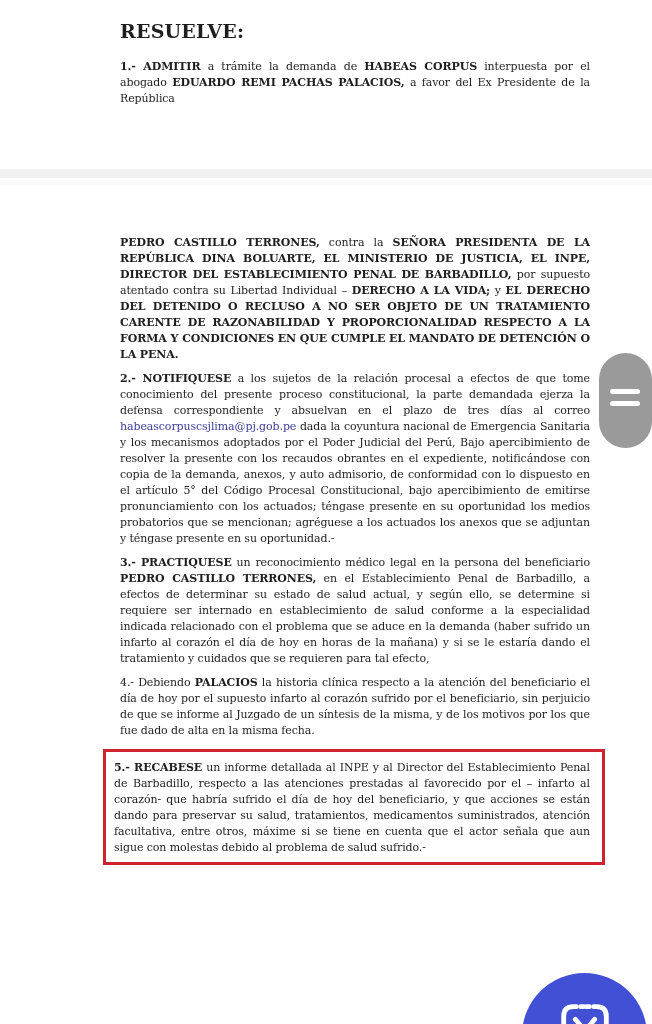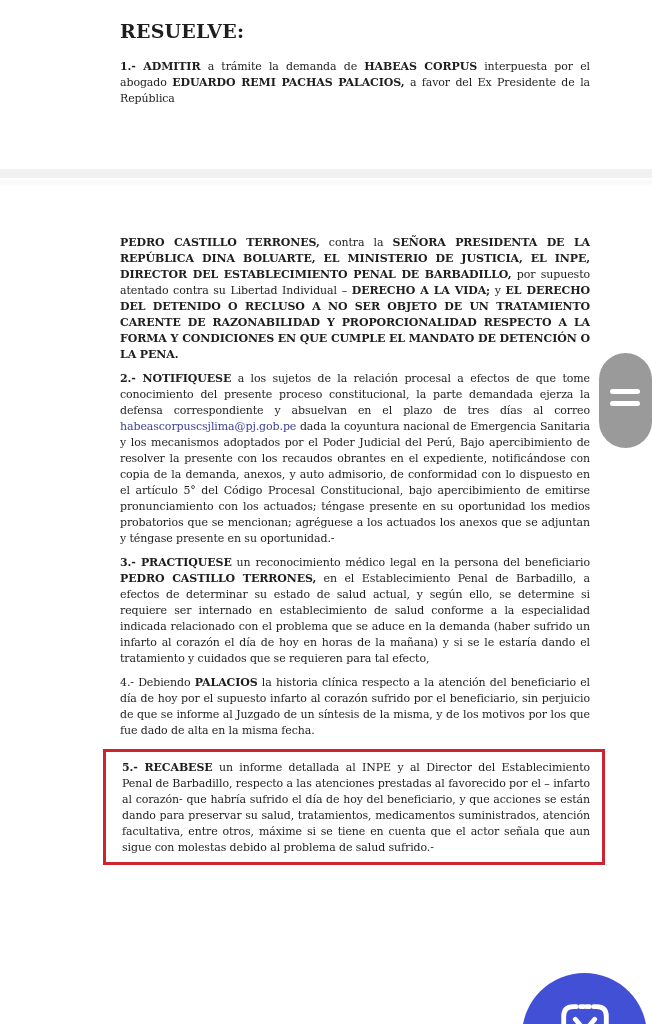--- a/index.html
+++ b/index.html
@@ -34,21 +34,21 @@
     font-size:11px;
     line-height:16px;
     text-align:justify;
     letter-spacing:-0.1px;
     margin:0 0 8px 0;
   }
   .para .b{font-weight:bold;}
   .para .link{color:var(--link);text-decoration:none;cursor:pointer;}
   .red-box{
     border:3px solid var(--highlight_border);
-    padding:8px 12px 6px 16px;
+    padding:8px 12px 6px 8px;
     margin:10px -15px 12px -17px;
     position:relative;
     z-index:5;
     background:transparent;
   }
   .red-box .para{margin-bottom:0;}
   
   .page-sep{position:absolute;top:169px;left:0;width:652px;z-index:1;}
   .page-sep .band-a{height:9px;background:var(--page_gap);}
   .page-sep .band-b{height:2px;background:#ffffff;}

